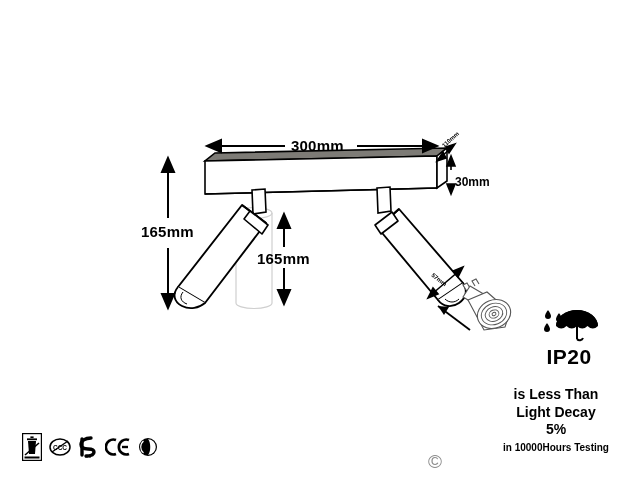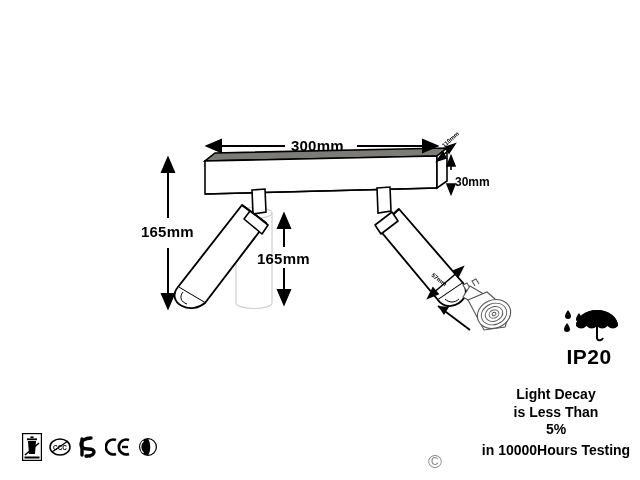--- a/index.html
+++ b/index.html
@@ -64,21 +64,21 @@
     transform: rotate(-42deg);
     transform-origin: left top;
   }
   #label-diag-head {
     left: 434px; top: 272px;
     transform: rotate(38deg);
     transform-origin: left top;
   }
   #ip-block {
     position: absolute;
-    left: 546px;
+    left: 526px;
     top: 306px;
     width: 86px;
     text-align: center;
   }
   #ip-icon {
     display: block;
     margin: 0 auto;
     width: 62px;
     height: 36px;
   }
@@ -98,21 +98,21 @@
   }
   .decay-line {
     display: block;
     font-weight: bold;
     font-size: 14px;
     line-height: 1.25;
   }
   #decay-hours {
     display: block;
     font-weight: bold;
-    font-size: 14px;
+    font-size: 10px;
     margin-top: 3px;
   }
   #watermark {
     position: absolute;
     left: 428px;
     top: 452px;
     display: flex;
     align-items: center;
     gap: 4px;
     color: #8d8d8d;
@@ -292,22 +292,22 @@
       <path d="M18,20 A21,16 0 0 1 60,20" fill="#000"></path>
       <path d="M18,20 q5.25,5 10.5,0 q5.25,5 10.5,0 q5.25,5 10.5,0 q5.25,5 10.5,0" fill="#000"></path>
 
       <rect x="38" y="19" width="2" height="14" fill="#000"></rect>
       <path d="M39,33 a3.5,3.5 0 0 0 6,-1" fill="none" stroke="#000" stroke-width="2"></path>
     </svg>
     <span id="ip-code">IP20</span>
   </div>
 
   <div id="decay-block">
+    <span class="decay-line">is Less Than</span>
     <span class="decay-line">Light Decay</span>
-    <span class="decay-line">is Less Than</span>
     <span class="decay-line">5%</span>
     <span id="decay-hours">in 10000Hours Testing</span>
   </div>
 
   <div id="watermark">
     <span id="wm-c">©</span>
   </div>
 
   <div id="certs">
 

